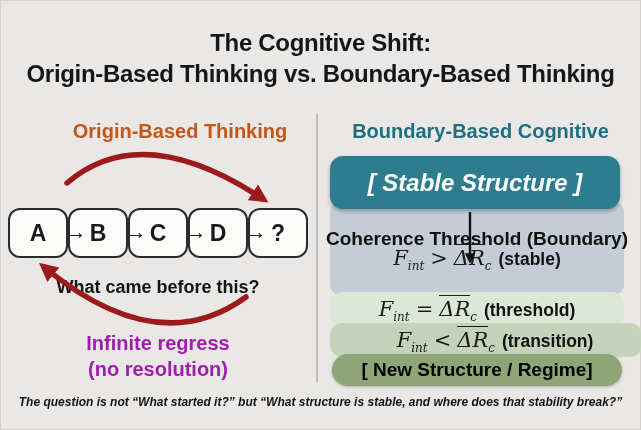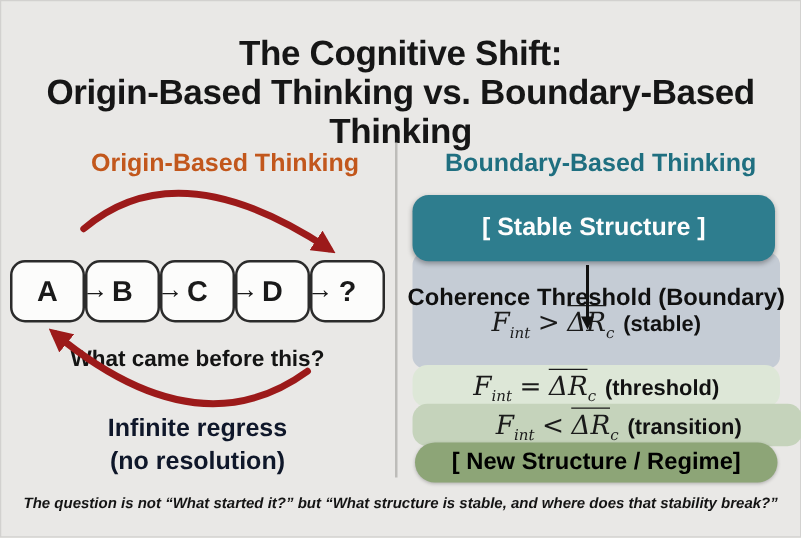--- a/index.html
+++ b/index.html
@@ -5,21 +5,21 @@
   html,body{margin:0;padding:0;background:#d8d7d5;}
   .slide{
     position:relative;width:641px;height:430px;margin:0 auto;
     background:#e9e8e6;overflow:hidden;
     font-family:"Liberation Sans",sans-serif;
     box-shadow:inset 0 0 0 1px #d2d1cf;
   }
   
   .title{
     position:absolute;top:27px;left:0;width:100%;text-align:center;
-    font-size:28px;font-weight:bold;color:#161616;line-height:31px;letter-spacing:-0.3px;
+    font-size:24px;font-weight:bold;color:#161616;line-height:31px;letter-spacing:-0.3px;
   }
   
   .divider{position:absolute;left:316px;top:114px;width:1.5px;height:268px;background:#bdbcb9;}
   
   .left-heading{
     position:absolute;top:120px;left:0;width:360px;text-align:center;
     font-size:20px;font-weight:bold;color:#c2571c;
   }
   .chain{position:absolute;left:8px;top:208px;display:flex;}
   .chain-box{
@@ -32,33 +32,33 @@
     position:absolute;top:12px;width:24px;text-align:center;z-index:2;
     font-size:21px;font-weight:bold;color:#1a1a1a;
   }
   .ca0{left:56px}.ca1{left:116px}.ca2{left:176px}.ca3{left:236px}
   .question-text{
     position:absolute;top:277px;left:0;width:316px;text-align:center;
     font-size:18px;font-weight:bold;color:#141414;z-index:3;
   }
   .regress-text{
     position:absolute;top:330px;left:0;width:316px;text-align:center;
-    font-size:20px;font-weight:bold;color:#0f172a;line-height:26px;
+    font-size:20px;font-weight:bold;color:#a21caf;line-height:26px;
   }
   
   .right-heading{
     position:absolute;top:120px;left:320px;width:321px;text-align:center;
     font-size:20px;font-weight:bold;color:#1f6f80;
   }
   .stable-box{
     position:absolute;left:330px;top:156px;width:290px;height:53px;
     background:#2e7d8e;border-radius:13px;z-index:1;
     box-shadow:0 2px 4px rgba(0,0,0,.3);
     display:flex;align-items:center;justify-content:center;
-    font-size:20px;font-weight:bold;color:#fdfdfd;
+    font-size:24px;font-weight:bold;color:#fdfdfd;font-style:italic;
   }
   .threshold-panel{
     position:absolute;left:330px;top:202px;width:294px;height:93px;
     background:#c5ccd5;border-radius:10px;z-index:0;
   }
   .threshold-label{
     position:absolute;left:326px;top:228px;width:302px;text-align:center;
     font-size:19px;font-weight:bold;color:#101010;z-index:2;
   }
   .formula-row{
@@ -117,21 +117,21 @@
     <span class="chain-arrow ca3">→</span>
   </div>
 
   <div class="question-text">What came before this?</div>
 
   <div class="regress-text">
     <div>Infinite regress</div>
     <div>(no resolution)</div>
   </div>
 
-  <div class="right-heading">Boundary-Based Thinking</div>
+  <div class="right-heading">Boundary-Based Cognitive</div>
 
   <div class="stable-box">[ Stable Structure ]</div>
 
   <div class="threshold-panel"></div>
   <div class="threshold-label">Coherence Threshold (Boundary)</div>
 
   <div class="formula-row row-stable">
     <span class="formula">
       <span>F</span><sub>int</sub><span class="op">&gt;</span><span class="ovl">ΔR</span><sub>c</sub><span class="lbl">(stable)</span>
     </span>

